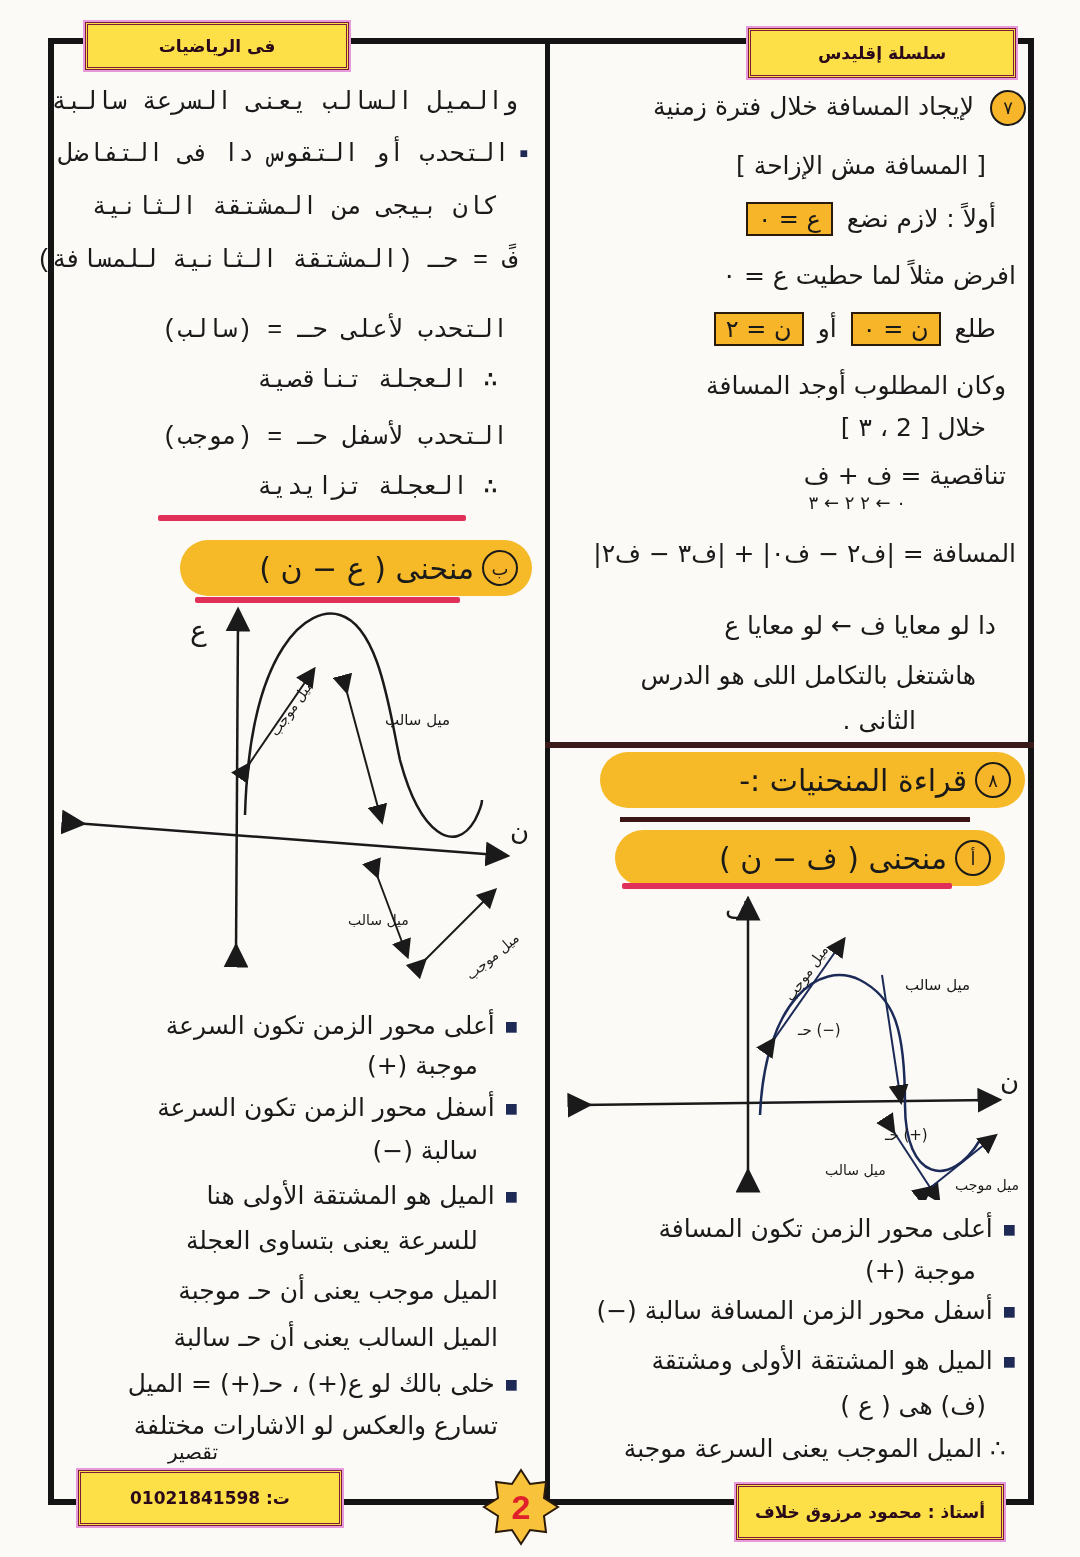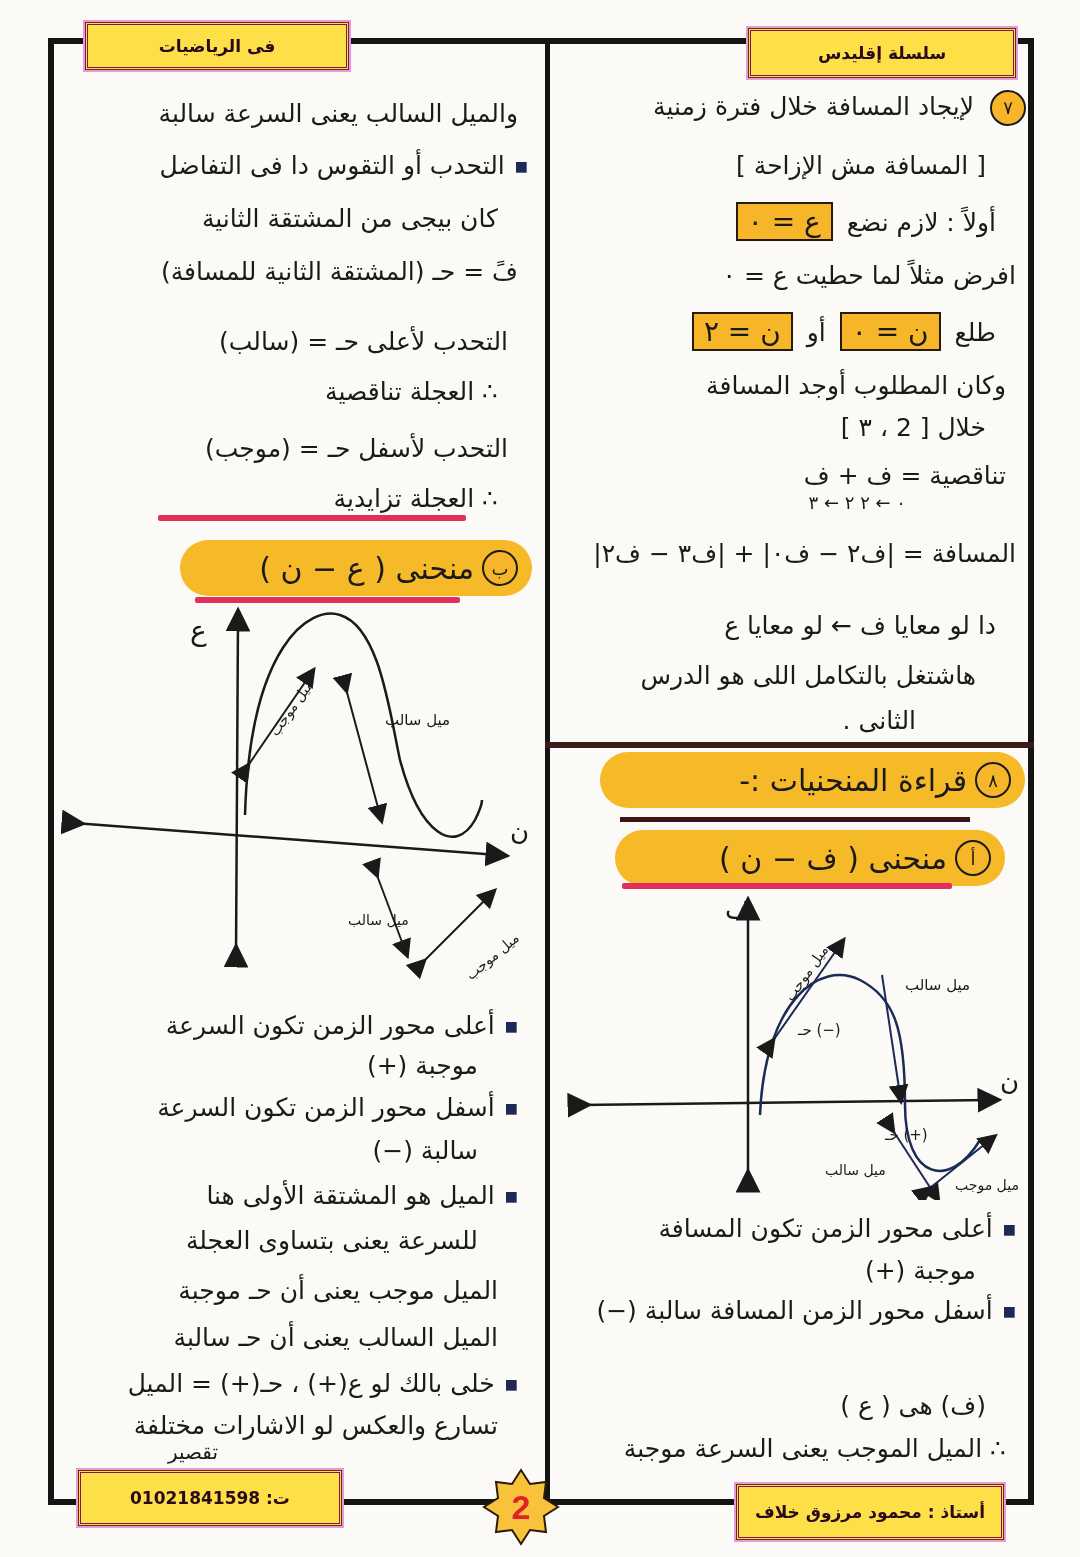--- a/index.html
+++ b/index.html
@@ -38,21 +38,21 @@
   .left-col { left: 60px; width: 478px; }
   .line { font-size: 25px; line-height: 1.25; position: absolute; right: 0; white-space: nowrap; }
 
   .num-circle {
     display: inline-flex; width: 32px; height: 32px; border-radius: 50%; border: 2px solid #1a1a1a;
     background: #f7b52a; align-items: center; justify-content: center; font-size: 18px; margin-left: 8px;
     vertical-align: middle;
   }
   .hl-box {
     display: inline-block; background: #f7b52a; border: 2px solid #2a1a0a; padding: 0 10px;
-    font-size: 28px; margin: 0 6px;
+    font-size: 24px; margin: 0 6px;
   }
   .banner {
     position: absolute; background: #f6b928; border-radius: 28px; height: 56px;
     display: flex; align-items: center; direction: rtl; padding-right: 14px; box-sizing: border-box;
     font-size: 30px;
   }
   .redline { position: absolute; height: 6px; background: #e0305a; border-radius: 2px; }
   .darkline { position: absolute; height: 5px; background: #3b1414; }
   .bullet::before { content: "■"; font-size: 14px; margin-left: 10px; color: #1e2a55; vertical-align: middle; }
 
@@ -127,25 +127,26 @@
   <text x="238" y="145" font-size="15">حـ (−)</text>
   <text x="325" y="250" font-size="15">حـ (+)</text>
   <text x="265" y="285" font-size="14">ميل سالب</text>
   <text x="395" y="300" font-size="14">ميل موجب</text>
 </svg>
 
 <div class="col right-col" style="top:1205px;height:260px;">
   <div class="line bullet" style="top:8px;right:10px;">أعلى محور الزمن تكون المسافة</div>
   <div class="line" style="top:50px;right:50px;">موجبة (+)</div>
   <div class="line bullet" style="top:90px;right:10px;">أسفل محور الزمن المسافة سالبة (−)</div>
+  <div class="line bullet" style="top:140px;right:10px;">الميل هو المشتقة الأولى ومشتقة</div>
   <div class="line" style="top:185px;right:40px;">(ف) هى ( ع )</div>
   <div class="line" style="top:228px;right:20px;">∴ الميل الموجب يعنى السرعة موجبة</div>
 </div>
 
-<div class="col left-col" style="top:88px;height:430px;">
+<div class="col left-col" style="top:77px;height:430px;font-family:Liberation Mono, monospace;">
   <div class="line" style="top:10px;right:20px;">والميل السالب يعنى السرعة سالبة</div>
   <div class="line bullet" style="top:62px;right:10px;margin-left:24px;">التحدب أو التقوس دا فى التفاضل</div>
   <div class="line" style="top:115px;right:40px;">كان بيجى من المشتقة الثانية</div>
   <div class="line" style="top:168px;right:20px;">فً = حـ   (المشتقة الثانية للمسافة)</div>
   <div class="line" style="top:238px;right:30px;">التحدب لأعلى  حـ  =  (سالب)</div>
   <div class="line" style="top:288px;right:40px;">∴ العجلة تناقصية</div>
   <div class="line" style="top:345px;right:30px;">التحدب لأسفل  حـ  =  (موجب)</div>
   <div class="line" style="top:395px;right:40px;">∴ العجلة تزايدية</div>
 </div>
 

